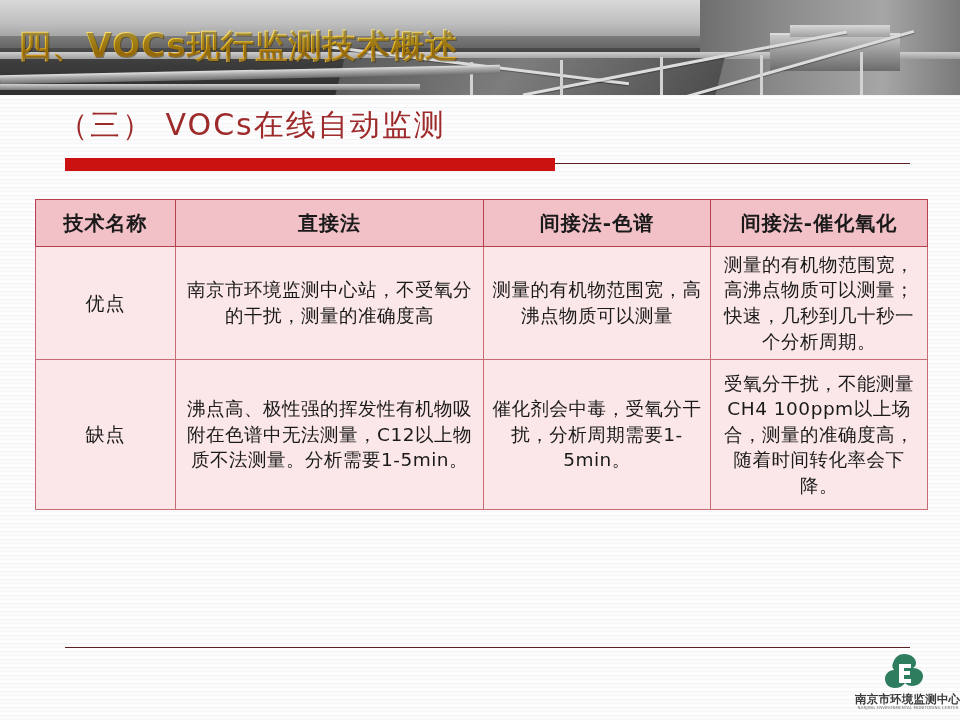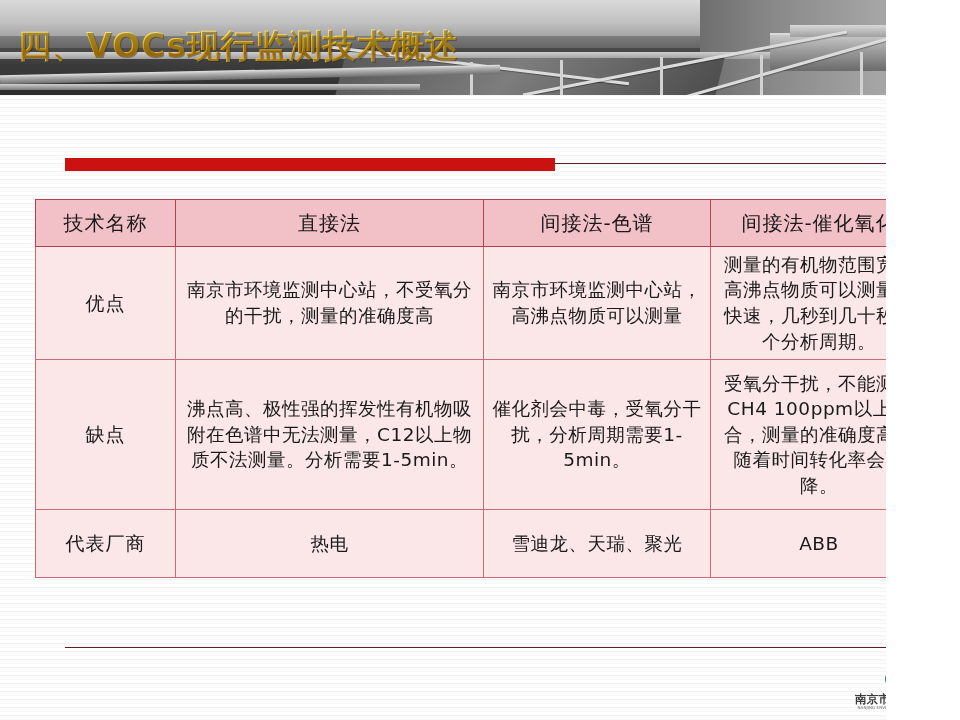--- a/index.html
+++ b/index.html
@@ -9,21 +9,21 @@
   body {
     width: 960px;
     height: 720px;
     overflow: hidden;
     font-family: "DejaVu Sans", "Liberation Sans", sans-serif;
     background: #ffffff;
   }
 
   #slide {
     position: relative;
-    width: 886px;
+    width: 960px;
     height: 720px;
     background:
       repeating-linear-gradient(
         to bottom,
         #ffffff 0px,
         #ffffff 3px,
         #f3f2f5 3px,
         #f3f2f5 4px,
         #fbfbfc 4px,
         #fbfbfc 7px,
@@ -176,21 +176,21 @@
   table.main td {
     border: 1px solid #c76b76;
     text-align: center;
     vertical-align: middle;
     color: #1a1a1a;
     padding: 4px 8px;
   }
   table.main thead th {
     background: #f2c0c7;
     font-size: 20px;
-    font-weight: normal;
+    font-weight: bold;
     height: 38px;
     letter-spacing: 1px;
     border-color: #b5414f;
   }
   table.main tbody td {
     background: #fbe7e8;
     font-size: 18.5px;
     line-height: 1.38;
     letter-spacing: .5px;
     margin-top: 24px;
@@ -275,20 +275,21 @@
     <div class="post" style="left:660px;top:57px;height:38px;"></div>
     <div class="post" style="left:760px;top:55px;height:40px;"></div>
     <div class="post" style="left:860px;top:52px;height:43px;"></div>
     <div class="pipe"></div>
     <div class="pipe2"></div>
   </div>
 
   <div class="banner-title-fallback">四、VOCs现行监测技术概述</div>
   <div class="banner-title">四、VOCs现行监测技术概述</div>
 
+  <div class="subtitle">（三）  VOCs在线自动监测</div>
   <div class="subtitle-bar"></div>
   <div class="subtitle-rule"></div>
 
   <div class="tbl-wrap">
     <table class="main">
       <colgroup>
         <col class="c0">
           <col class="c1">
           <col class="c2">
           <col class="c3">
@@ -298,34 +299,28 @@
           <th>技术名称</th>
           <th>直接法</th>
           <th>间接法-色谱</th>
           <th>间接法-催化氧化</th>
         </tr>
       </thead>
       <tbody>
         <tr class="r1">
           <td class="rowhead">优点</td>
           <td>南京市环境监测中心站，不受氧分的干扰，测量的准确度高</td>
-          <td>南京市环境监测中心站，高沸点物质可以测量</td>
+          <td>测量的有机物范围宽，高沸点物质可以测量</td>
           <td>测量的有机物范围宽，高沸点物质可以测量；快速，几秒到几十秒一个分析周期。</td>
         </tr>
         <tr class="r2">
           <td class="rowhead">缺点</td>
           <td>沸点高、极性强的挥发性有机物吸附在色谱中无法测量，C12以上物质不法测量。分析需要1-5min。</td>
           <td>催化剂会中毒，受氧分干扰，分析周期需要1-5min。</td>
           <td>受氧分干扰，不能测量CH4 100ppm以上场合，测量的准确度高，随着时间转化率会下降。</td>
-        </tr>
-        <tr class="r4">
-          <td class="rowhead">代表厂商</td>
-          <td>热电</td>
-          <td>雪迪龙、天瑞、聚光</td>
-          <td>ABB</td>
         </tr>
       </tbody>
     </table>
   </div>
 
   <div class="bottom-rule"></div>
 
   <div class="logo">
     <div class="mark">
       <svg viewBox="0 0 44 40" width="44" height="40" aria-hidden="true">

